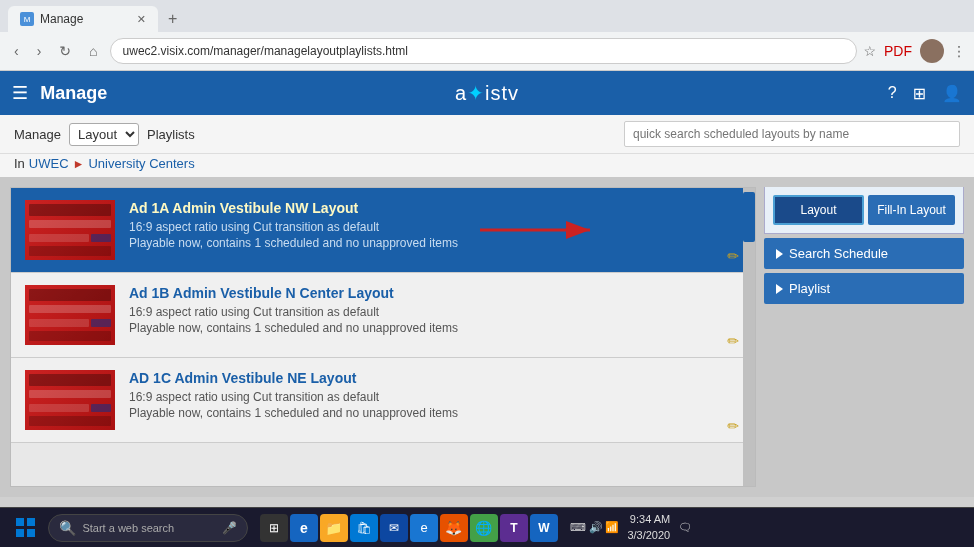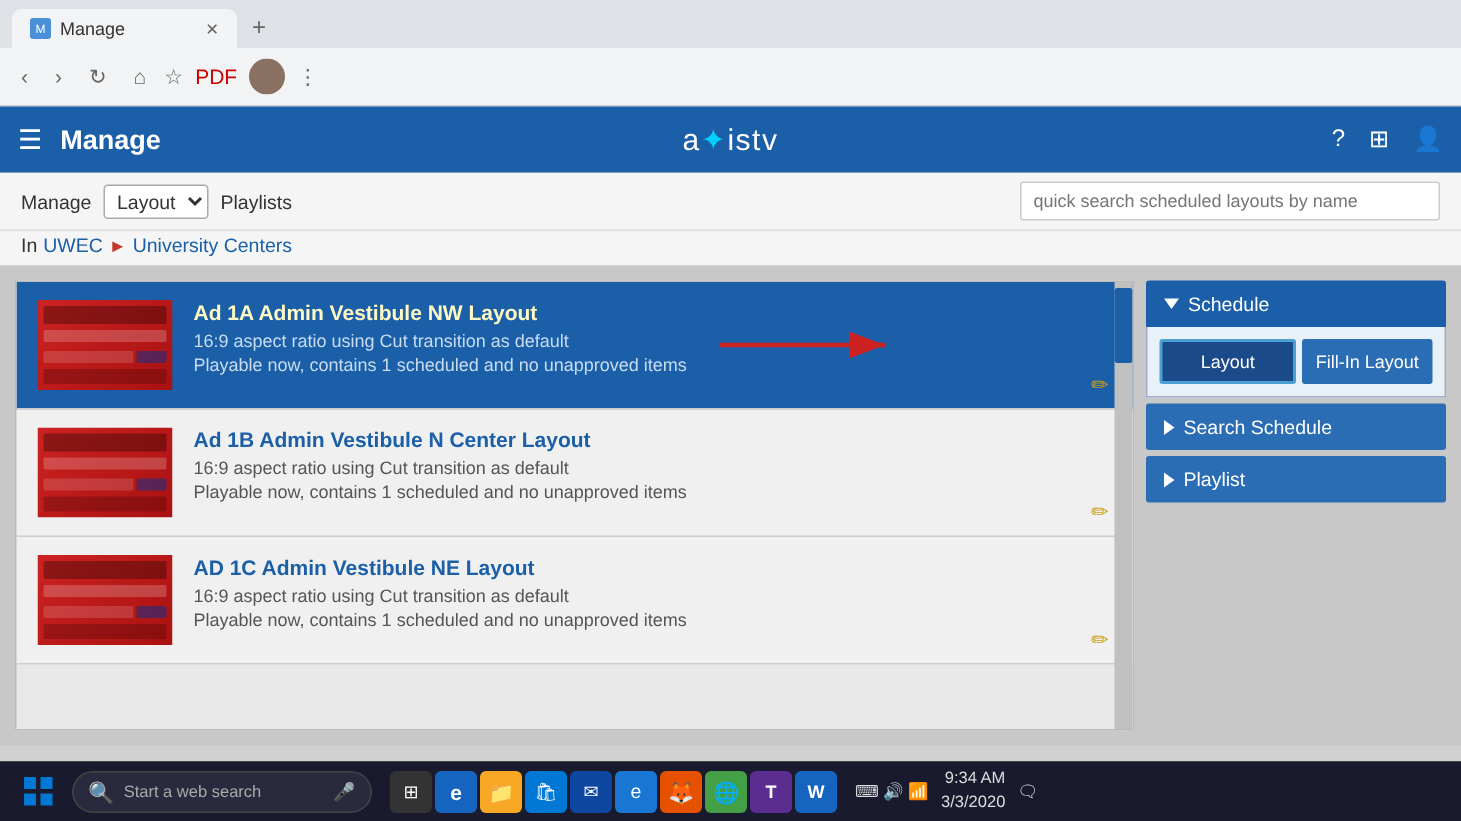--- a/index.html
+++ b/index.html
@@ -25,21 +25,21 @@
     .app-title { font-size: 18px; font-weight: bold; color: white; margin-right: auto; }
     .app-logo { color: white; font-size: 20px; letter-spacing: 1px; position: absolute; left: 50%; transform: translateX(-50%); }
     .header-icons { display: flex; gap: 16px; align-items: center; color: white; font-size: 16px; }
     .header-icon { cursor: pointer; }
 
     .breadcrumb-bar { background: #f5f5f5; padding: 6px 14px; display: flex; align-items: center; gap: 8px; border-bottom: 1px solid #ddd; }
     .breadcrumb-manage { color: #333; font-size: 13px; }
     .layout-dropdown { background: white; border: 1px solid #aaa; border-radius: 3px; padding: 2px 4px; font-size: 13px; cursor: pointer; color: #333; }
     .breadcrumb-playlists { color: #333; font-size: 13px; }
     .search-bar { margin-left: auto; }
-    .search-input { width: 280px; height: 26px; border: 1px solid #ccc; border-radius: 2px; padding: 0 8px; font-size: 12px; color: #666; }
+    .search-input { width: 336px; height: 26px; border: 1px solid #ccc; border-radius: 2px; padding: 0 8px; font-size: 12px; color: #666; }
 
     .sub-breadcrumb { background: #f5f5f5; padding: 2px 14px 6px; display: flex; align-items: center; gap: 4px; font-size: 13px; }
     .sub-bc-in { color: #333; }
     .sub-bc-link { color: #1a5fa8; text-decoration: none; }
     .sub-bc-arrow { color: #c0392b; font-size: 12px; }
     .sub-bc-current { color: #1a5fa8; text-decoration: none; }
 
     .main-content { display: flex; gap: 0; padding: 10px; background: #c8c8c8; height: calc(547px - 44px - 38px - 32px - 38px); }
 
     .layout-list { flex: 1; background: #e8e8e8; border: 1px solid #bbb; overflow-y: auto; position: relative; }
@@ -104,20 +104,21 @@
       <span class="tab-close">✕</span>
     </div>
     <span class="new-tab-btn">+</span>
   </div>
 
   <div class="nav-bar">
     <button class="nav-btn">‹</button>
     <button class="nav-btn">›</button>
     <button class="nav-btn">↻</button>
     <button class="nav-btn">⌂</button>
+    <input class="address-bar" readonly="" value="uwec2.visix.com/manager/managelayoutplaylists.html" style="">
     <div class="nav-icons">
       <button class="nav-icon-btn">☆</button>
       <button class="nav-icon-btn" style="color:#c00;">PDF</button>
       <div style="width:24px;height:24px;background:#555;border-radius:50%;overflow:hidden;cursor:pointer;">
         <div style="width:100%;height:100%;background:#8a7060;"></div>
       </div>
       <button class="nav-icon-btn">⋮</button>
     </div>
   </div>
 </div>
@@ -228,24 +229,20 @@
     <div style="position:absolute;right:0;top:0;width:12px;height:100%;background:#c0c0c0;">
       <div style="width:12px;height:50px;background:#1a5fa8;border-radius:2px;margin-top:4px;"></div>
     </div>
   </div>
 
   <div class="sidebar-panel">
 
 
 
     <div>
-      <button class="panel-btn-expandable expanded" style="margin-bottom:0;border-radius:2px 2px 0 0;">
-        <span class="chevron-down"></span>
-        <span>Schedule</span>
-      </button>
       <div style="background:#e8f0f8;border:1px solid #aac;border-top:none;padding:8px;display:flex;gap:4px;">
         <button class="sch-btn active">Layout</button>
         <button class="sch-btn">Fill-In Layout</button>
       </div>
     </div>
 
     <button class="panel-btn-expandable">
       <span class="chevron-right"></span>
       <span>Search Schedule</span>
     </button>

